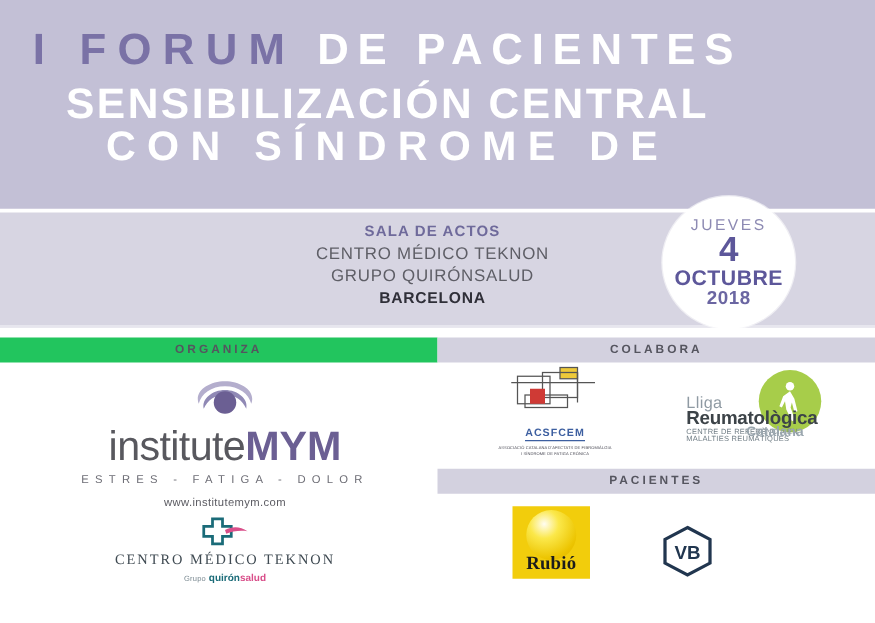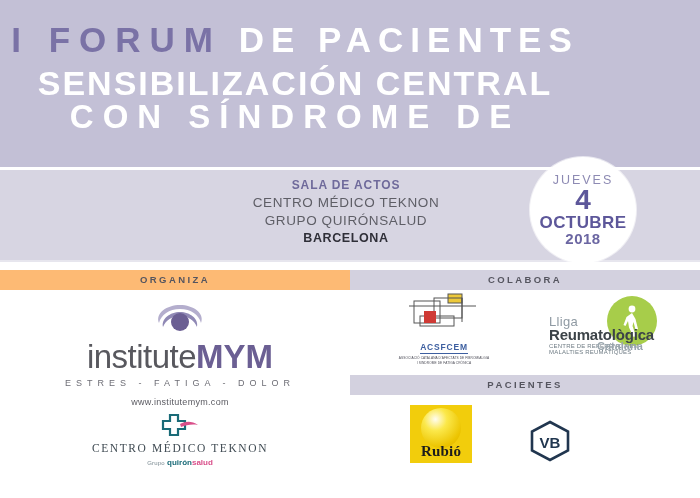--- a/index.html
+++ b/index.html
@@ -9,21 +9,21 @@
     background:#ffffff;
   }
   .poster{position:relative;width:700px;height:498px;overflow:hidden;background:#fff;}
 
   
   .header-band{
     position:absolute;left:0;top:0;width:700px;height:167px;
     background:#c3c0d6;
   }
   .title-block{
-    position:absolute;left:1px;top:22px;width:588px;
+    position:absolute;left:16px;top:22px;width:588px;
     text-align:center;
   }
   .title-line{
     font-family:"Liberation Sans", sans-serif;
     font-weight:bold;
     color:#ffffff;
     letter-spacing:6px;
     line-height:1.0;
     white-space:nowrap;
     font-stretch:condensed;
@@ -73,21 +73,21 @@
   }
   .dc-month{
     font-size:17px;color:#5d579a;font-weight:bold;line-height:1;letter-spacing:0.4px;
   }
   .dc-year{
     font-size:15px;color:#6b66a2;font-weight:bold;line-height:1.05;letter-spacing:0.5px;
   }
 
   
   .bar-organiza{
-    position:absolute;left:0;top:270px;width:350px;height:20px;background:#fdba74;
+    position:absolute;left:0;top:270px;width:350px;height:20px;background:#22c55e;
   }
   .bar-colabora{
     position:absolute;left:350px;top:270px;width:350px;height:20px;background:#d3d1df;
   }
   .bar-patrocina{
     position:absolute;left:350px;top:375px;width:350px;height:20px;background:#d3d1df;
   }
   .bar-label{
     width:100%;text-align:center;font-size:9.5px;font-weight:bold;
     color:#55555f;letter-spacing:2.4px;line-height:20px;

